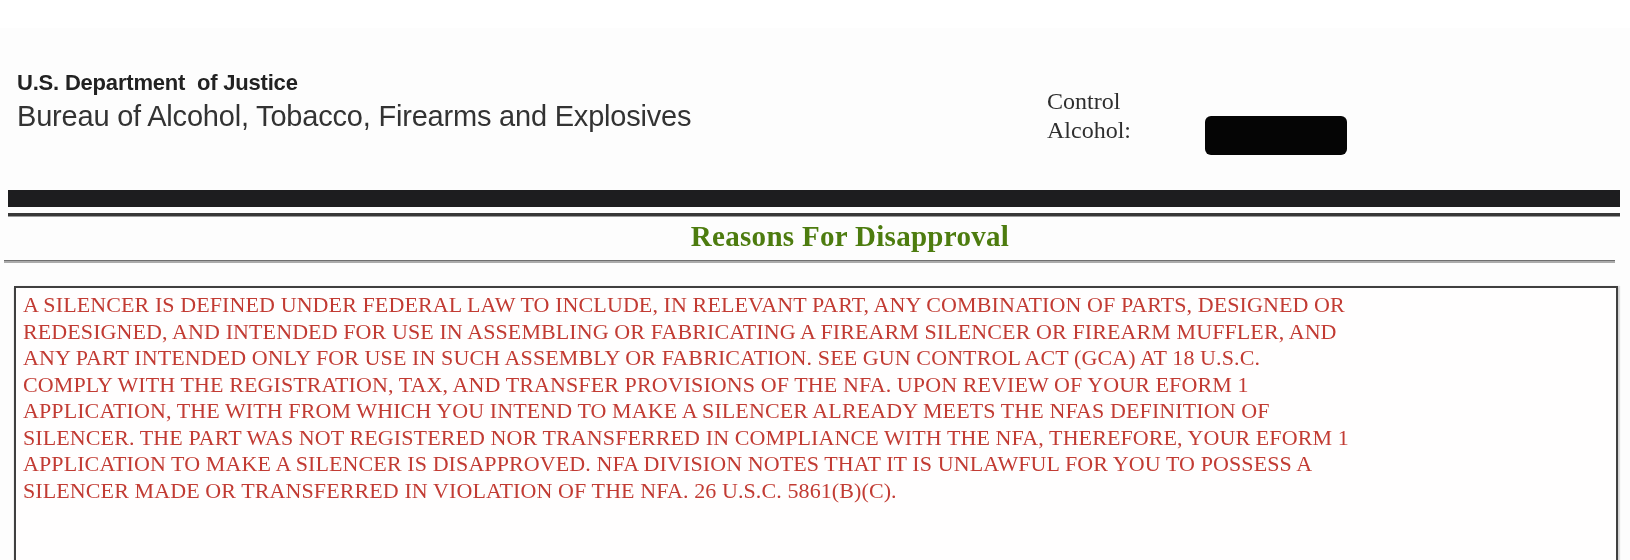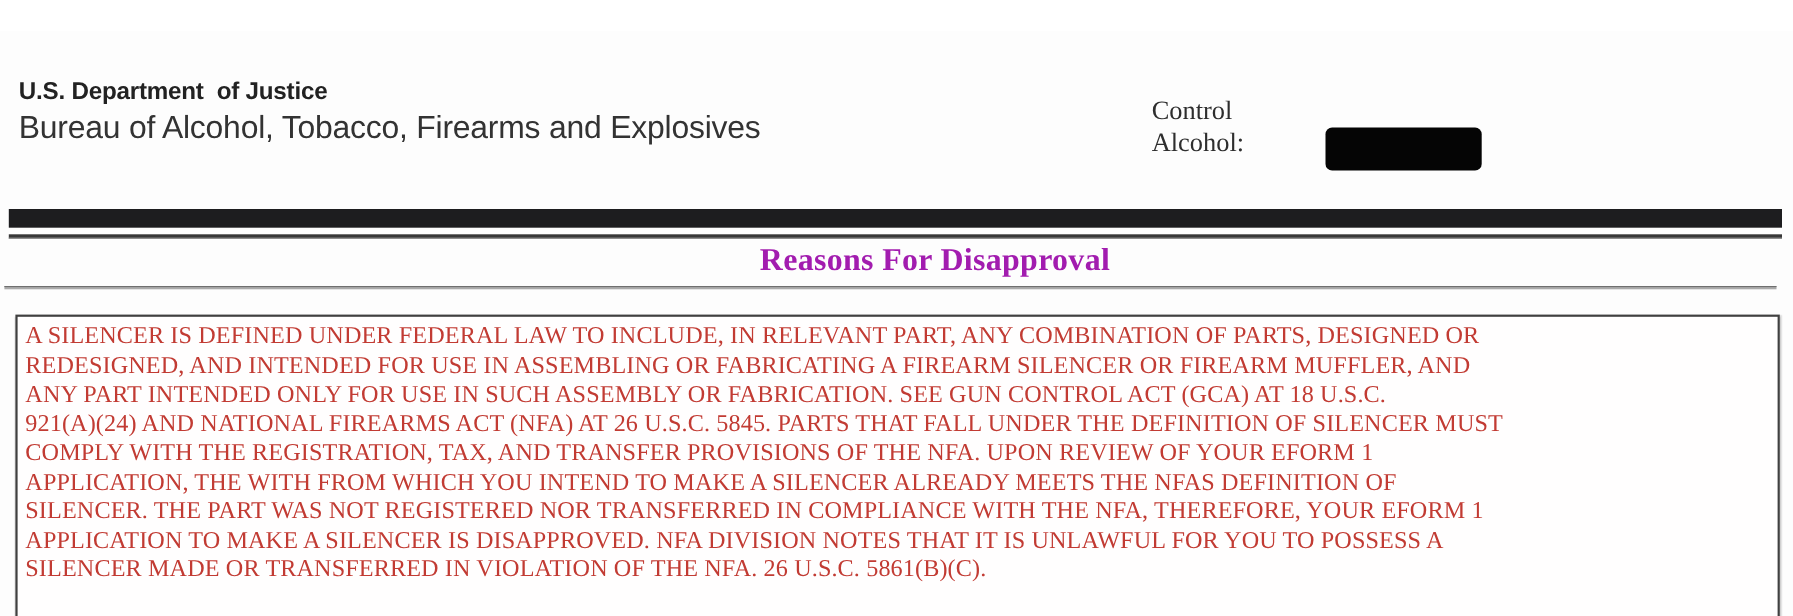--- a/index.html
+++ b/index.html
@@ -79,21 +79,21 @@
   .section-title {
     position: absolute;
     left: 70px;
     top: 192px;
     width: 1560px;
     margin: 0;
     text-align: center;
     font-family: "Liberation Serif", serif;
     font-size: 29px;
     font-weight: bold;
-    color: #a21caf;
+    color: #4d7c0f;
     letter-spacing: 0.3px;
   }
   .rule-b {
     position: absolute;
     left: 4px;
     top: 232px;
     width: 1611px;
     height: 2px;
     background: #ababab;
     border-top: 1px solid #6f6f6f;
@@ -140,21 +140,20 @@
 
   <div class="thick-bar"></div>
   <div class="rule rule-a"></div>
   <h1 class="section-title">Reasons For Disapproval</h1>
   <div class="rule rule-b"></div>
 
   <div class="reasons-box">
     <div class="reason-line">A SILENCER IS DEFINED UNDER FEDERAL LAW TO INCLUDE, IN RELEVANT PART, ANY COMBINATION OF PARTS, DESIGNED OR</div>
     <div class="reason-line">REDESIGNED, AND INTENDED FOR USE IN ASSEMBLING OR FABRICATING A FIREARM SILENCER OR FIREARM MUFFLER, AND</div>
     <div class="reason-line">ANY PART INTENDED ONLY FOR USE IN SUCH ASSEMBLY OR FABRICATION. SEE GUN CONTROL ACT (GCA) AT 18 U.S.C.</div>
-    <div class="reason-line">921(A)(24) AND NATIONAL FIREARMS ACT (NFA) AT 26 U.S.C. 5845. PARTS THAT FALL UNDER THE DEFINITION OF SILENCER MUST</div>
     <div class="reason-line">COMPLY WITH THE REGISTRATION, TAX, AND TRANSFER PROVISIONS OF THE NFA. UPON REVIEW OF YOUR EFORM 1</div>
     <div class="reason-line">APPLICATION, THE WITH FROM WHICH YOU INTEND TO MAKE A SILENCER ALREADY MEETS THE NFAS DEFINITION OF</div>
     <div class="reason-line">SILENCER. THE PART WAS NOT REGISTERED NOR TRANSFERRED IN COMPLIANCE WITH THE NFA, THEREFORE, YOUR EFORM 1</div>
     <div class="reason-line">APPLICATION TO MAKE A SILENCER IS DISAPPROVED. NFA DIVISION NOTES THAT IT IS UNLAWFUL FOR YOU TO POSSESS A</div>
     <div class="reason-line">SILENCER MADE OR TRANSFERRED IN VIOLATION OF THE NFA. 26 U.S.C. 5861(B)(C).</div>
   </div>
 
 </div>
 
 </body></html>

